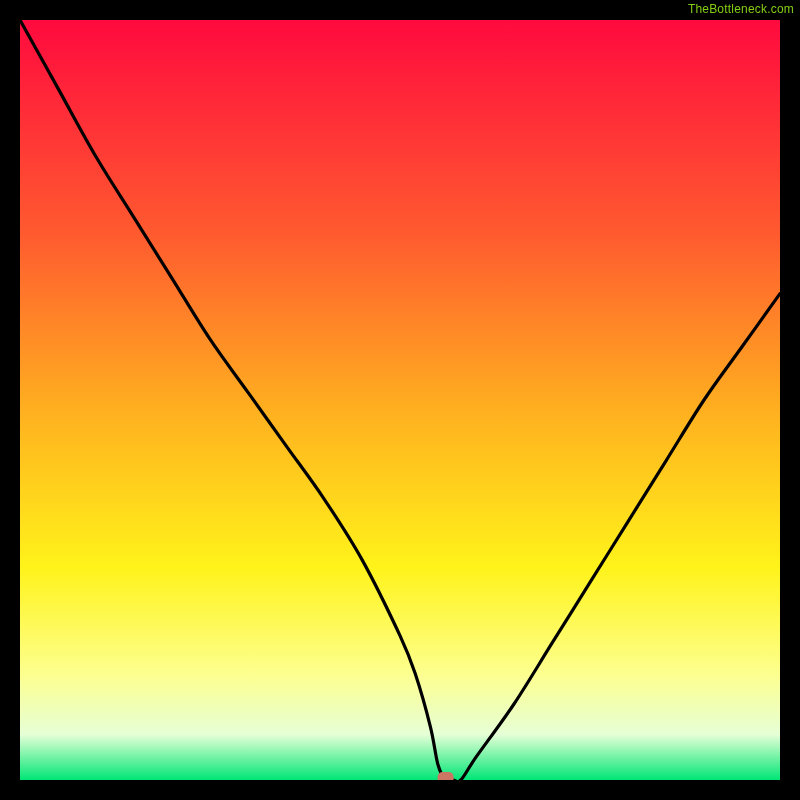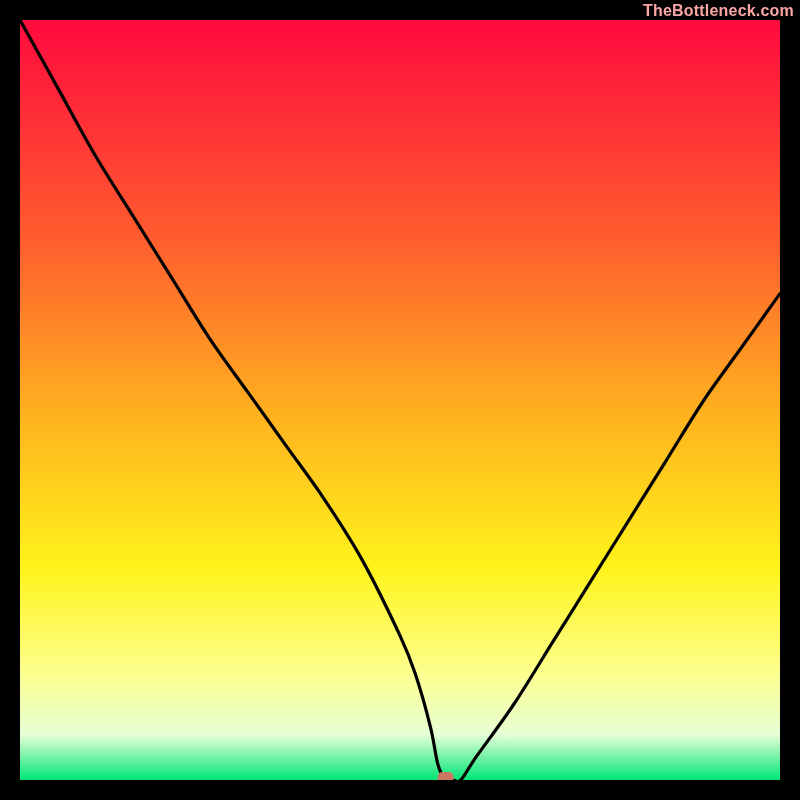--- a/index.html
+++ b/index.html
@@ -21,23 +21,23 @@
     position: absolute;
     left: 20px;
     top: 20px;
     width: 760px;
     height: 760px;
   }
   .watermark {
     position: absolute;
     top: 2px;
     right: 6px;
-    color: #fca5a5;
-    font-size: 16px;
-    font-weight: 700;
+    color: #84cc16;
+    font-size: 12px;
+    font-weight: 400;
     letter-spacing: 0.2px;
   }
 </style>
 </head>
 <body>
 
 <div class="frame">
   <div class="watermark">TheBottleneck.com</div>
   <svg class="plot" viewBox="0 0 760 760">
     <defs>

